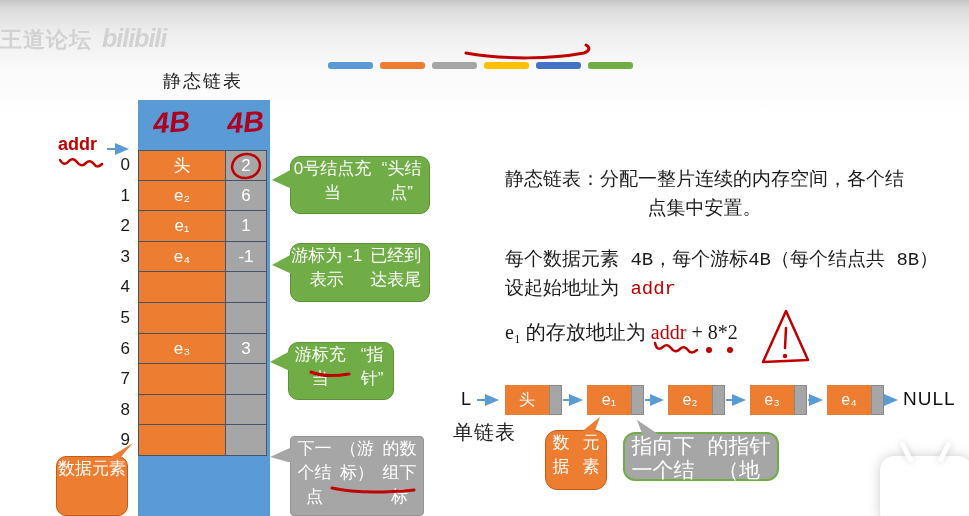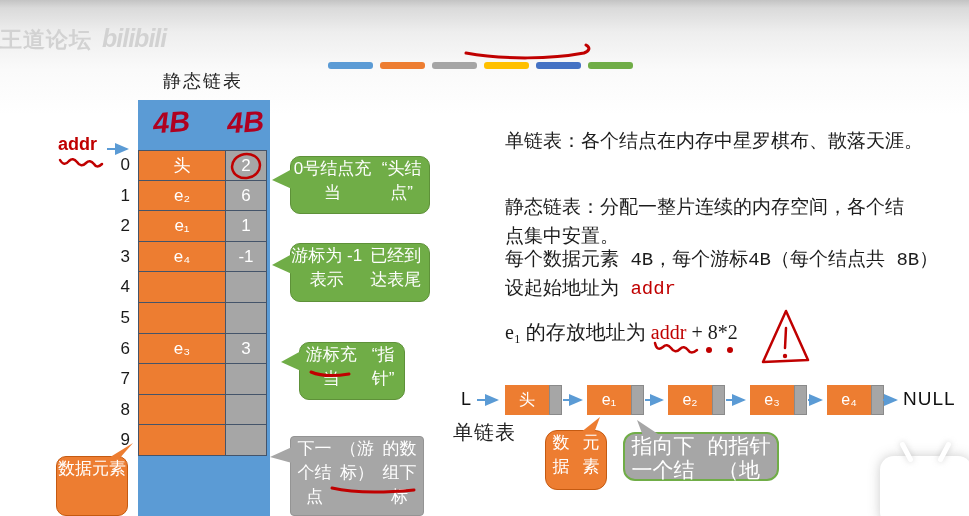--- a/index.html
+++ b/index.html
@@ -32,31 +32,31 @@
   .cell.cursor{width:41px;background:#a6a6a6;border-left:none;}
   .trow + .trow .cell{border-top:none;}
   
   .bubble{box-sizing:border-box;border-radius:10px;color:#fff;text-align:center;
           display:flex;flex-direction:row;justify-content:center;line-height:24px;font-size:17px;}
   .green{background:#70ad47;border:1px solid #5e9139;}
   .grayb{background:#a6a6a6;border:1px solid #949494;}
   .orangeb{background:#ed7d31;border:1px solid #c55a11;}
   .b1{left:290px;top:156px;width:140px;height:58px;}
   .b2{left:290px;top:243px;width:140px;height:59px;}
-  .b3{left:299px;top:342px;width:106px;height:58px;}
+  .b3{left:288px;top:342px;width:106px;height:58px;}
   .b4{left:290px;top:436px;width:134px;height:80px;border-radius:4px;}
   .b-table-data{left:56px;top:456px;width:72px;height:60px;border-radius:10px;}
   .b-list-data{left:545px;top:430px;width:62px;height:60px;border-radius:12px;}
   .b-list-ptr{left:623px;top:432px;width:156px;height:49px;border:2px solid #70ad47;border-radius:12px;font-size:21px;}
   .tail{position:absolute;}
   
   .note{left:505px;color:#1c1c1c;font-size:19px;line-height:29px;font-family:"Liberation Serif", serif;white-space:nowrap;}
   .red{color:#c00000;}
   .np1{top:126px;}
-  .np2{top:192px;}
+  .np2{top:164px;text-align:center;}
   .np3{top:246px;font-family:Liberation Mono, monospace;}
   .np4{top:318px;font-size:20px;}
   
   .llnode{top:385px;display:flex;height:30px;}
   .llorange{width:44px;background:#ed7d31;color:#fff;font-size:16px;text-align:center;line-height:30px;}
   .llgray{width:13px;background:#a6a6a6;border:1px solid #8a8a8a;box-sizing:border-box;}
   .ll-l{left:461px;top:389px;font-size:18px;color:#111;}
   .ll-null{left:903px;top:388px;font-size:19px;color:#111;letter-spacing:1px;}
   .ll-caption{left:453px;top:419px;font-size:20px;color:#222;letter-spacing:1px;}
   
@@ -176,21 +176,20 @@
     <div>的数组下标</div>
   </div>
   <div class="abs bubble orangeb b-table-data z10">
     <svg class="tail" style="right:-8px;top:-16px" width="30" height="18">
         <polygon points="2,18 28,2 14,18" fill="#ed7d31"></polygon>
       </svg>
     <div>数据</div>
     <div>元素</div>
   </div>
 
-  <div class="abs note np1">单链表：各个结点在内存中星罗棋布、散落天涯。</div>
   <div class="abs note np2">
     <div>静态链表：分配一整片连续的内存空间，各个结</div>
     <div>点集中安置。</div>
   </div>
   <div class="abs note np3">
     <div>每个数据元素 4B，每个游标4B（每个结点共 8B）</div>
     <div><span>设起始地址为 </span><span class="red">addr</span></div>
   </div>
   <div class="abs note np4"><span>e₁ 的存放地址为 </span><span class="red">addr</span><span> + 8*2</span></div>
 

